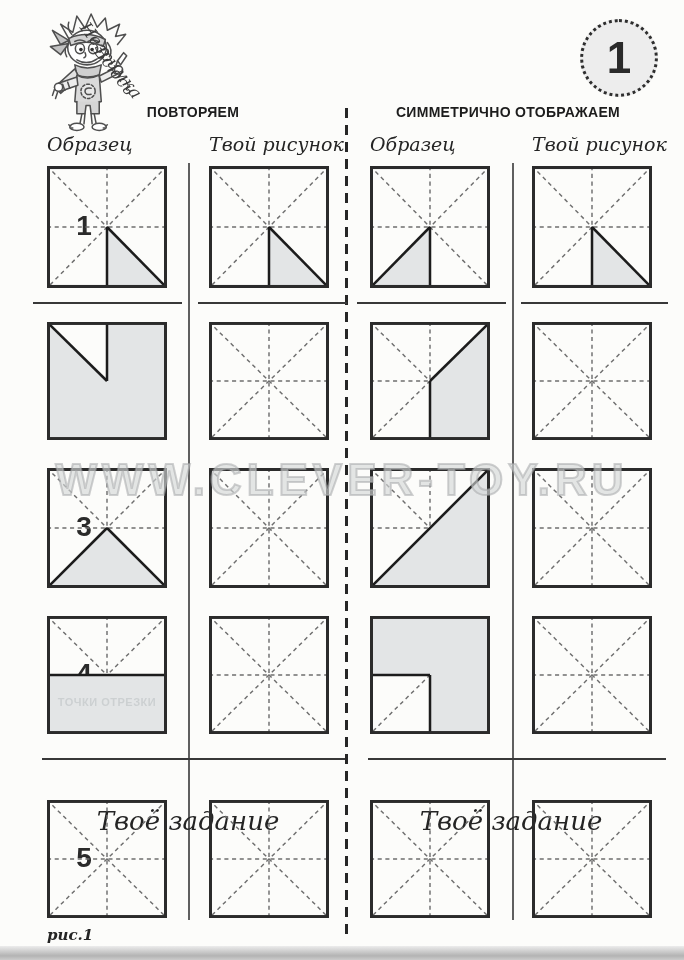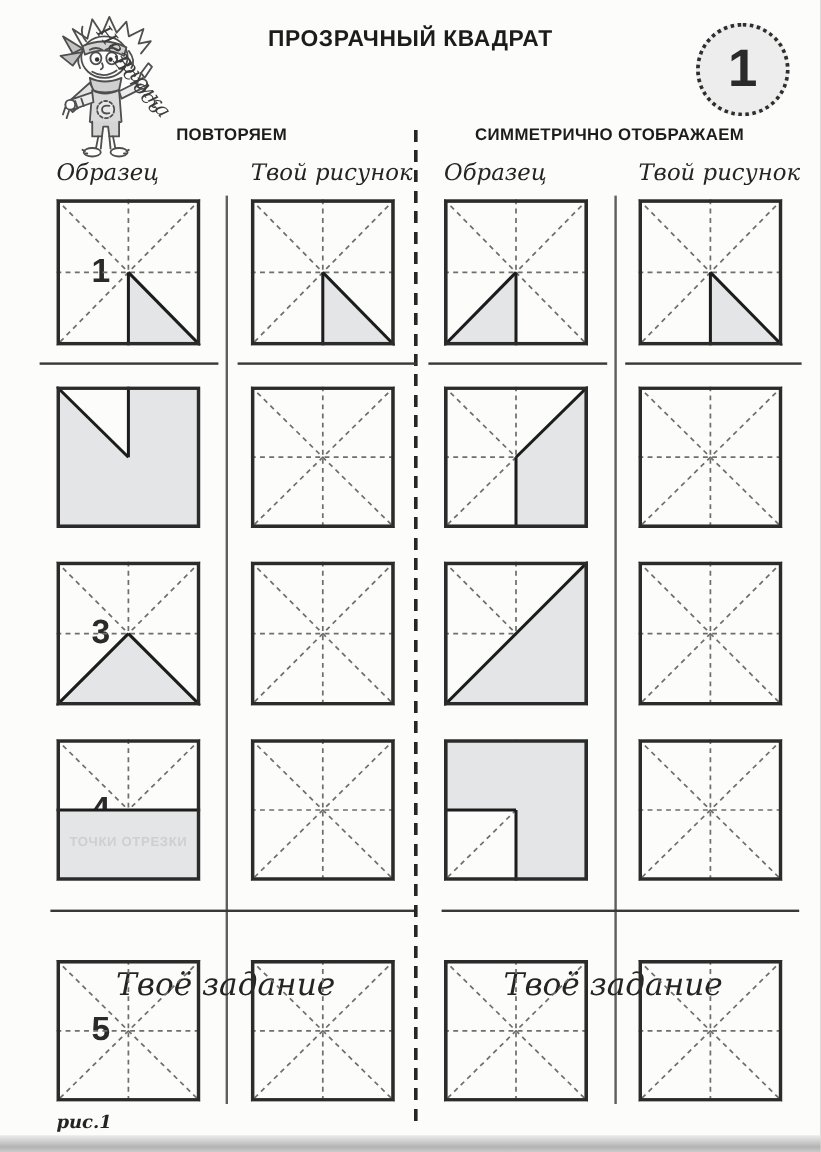--- a/index.html
+++ b/index.html
@@ -68,21 +68,20 @@
     <path d="M92,48 L90,54"></path>
     <path d="M52,88 L52,100 L60,100 L61,92 L65,92 L66,100 L74,100 L74,88" fill="#d5d5d5"></path>
     <path d="M57,100 L55,110 M60,100 L59,110 M69,100 L71,110 M66,100 L67,110"></path>
     <ellipse cx="52" cy="113" rx="7" ry="3.5" fill="#ffffff"></ellipse>
     <ellipse cx="74" cy="113" rx="7" ry="3.5" fill="#ffffff"></ellipse>
     <path d="M46,112 L44,111 M48,114 L46,114 M80,112 L82,111 M78,114 L80,114"></path>
   </svg>
   <span class="abs mascot-name" style="left:92px;top:18px;transform:rotate(53deg);">Незримка</span>
   <span class="abs mascot-name" style="left:106px;top:42px;transform:rotate(53deg);">Всюсь</span>
 
-  <div class="abs title1">ПРОЗРАЧНЫЙ КВАДРАТ</div>
 
   <div class="abs badge">
     <span>1</span>
   </div>
 
   <div class="abs sec-hdr" style="left:352px;width:312px;">СИММЕТРИЧНО ОТОБРАЖАЕМ</div>
   <div class="abs sec-hdr" style="left:40px;width:306px;">ПОВТОРЯЕМ</div>
 
   <div class="abs hand col-label" style="left:47px;">Образец</div>
   <div class="abs hand col-label" style="left:209px;">Твой рисунок</div>
@@ -309,17 +308,18 @@
           <line x1="100" y1="0" x2="0" y2="100" stroke="#6e6e6e" stroke-width="1.2" stroke-dasharray="3.4 3"></line>
           <line x1="50" y1="0" x2="50" y2="100" stroke="#6e6e6e" stroke-width="1.2" stroke-dasharray="3.4 3"></line>
           <line x1="0" y1="50" x2="100" y2="50" stroke="#6e6e6e" stroke-width="1.2" stroke-dasharray="3.4 3"></line>
           <rect x="1.2" y="1.2" width="97.6" height="97.6" fill="none" stroke="#2b2b2b" stroke-width="2.6"></rect>
         </svg>
       </div>
     </div>
 
   <div class="abs ghost">ТОЧКИ ОТРЕЗКИ</div>
 
+  <div class="abs watermark">WWW.CLEVER-TOY.RU</div>
 
   <div class="abs hand caption" style="left:47px;">рис.1</div>
 
   <div class="abs bottom-band"></div>
 </div>
 
 </body></html>

